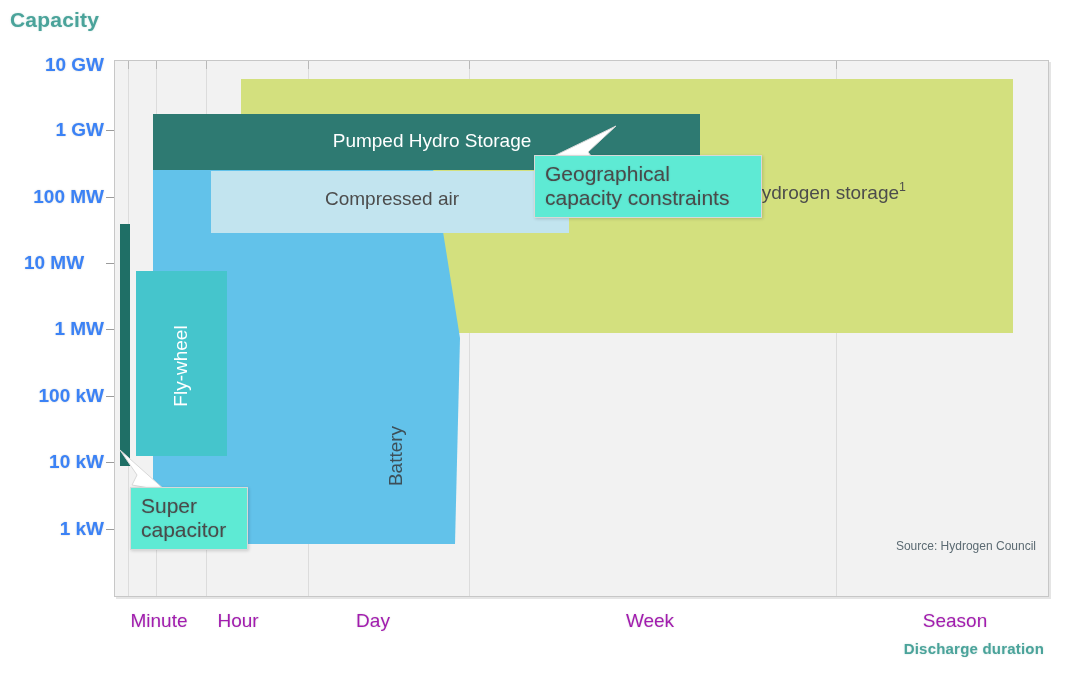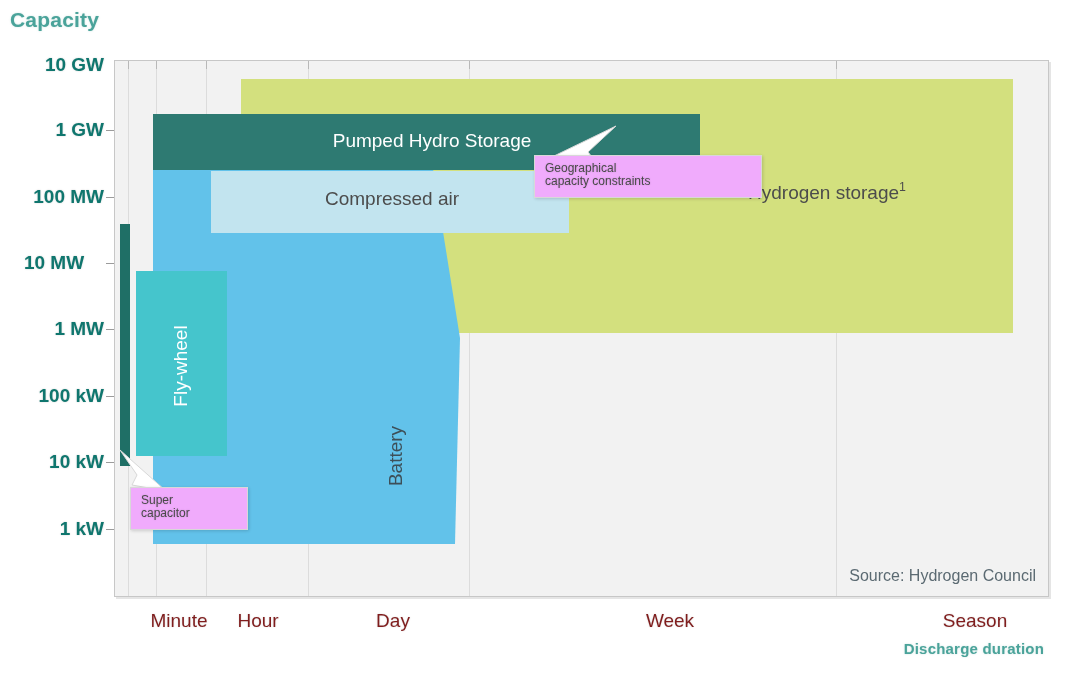--- a/index.html
+++ b/index.html
@@ -38,43 +38,42 @@
   }
 
   
   .ylabel {
     position: absolute;
     right: 0;
     width: 100px;
     text-align: right;
     font-size: 19px;
     font-weight: bold;
-    color: #0f766e;
+    color: #3b82f6;
     text-shadow: 0 0 2px rgba(0,0,0,0.18);
     transform: translateY(-50%);
     white-space: nowrap;
   }
   #y-axis-labels {
     position: absolute;
     left: 0px;
     top: 0px;
     width: 104px;
     height: 674px;
   }
 
   
   .xlabel {
     position: absolute;
     top: 610px;
     font-size: 19px;
-    color: #7f1d1d;
+    color: #a21caf;
     text-shadow: 0 0 2px rgba(0,0,0,0.15);
     transform: translateX(-50%);
     white-space: nowrap;
-    margin-left: 20px;
   }
 
   
   #plot {
     position: absolute;
     left: 114px;
     top: 60px;
     width: 935px;
     height: 537px;
     background: #f2f2f2;
@@ -119,44 +118,43 @@
     pointer-events: none;
   }
   .region-label.vertical {
     transform-origin: center;
     transform: rotate(-90deg);
   }
 
   
   .callout {
     position: absolute;
-    background: #f0abfc;
+    background: #5eead4;
     border: 1px solid #d8d8d8;
     box-shadow: 1px 1px 3px rgba(0,0,0,0.16);
     padding: 6px 10px 8px 10px;
-    font-size: 12px;
+    font-size: 21px;
     color: #4a4a4a;
     line-height: 1.12;
     text-shadow: 0 0 2px rgba(0,0,0,0.18);
     white-space: pre-line;
     z-index: 30;
   }
 
   .callout-tail {
     position: absolute;
     z-index: 29;
   }
 
   #source-note {
     position: absolute;
-    font-size: 16px;
+    font-size: 12px;
     color: #5b6a72;
     white-space: nowrap;
     z-index: 25;
-    margin-top: 28px;
   }
 
   .sup {
     font-size: 0.65em;
     vertical-align: super;
   }
 </style>
 </head>
 <body>
 

